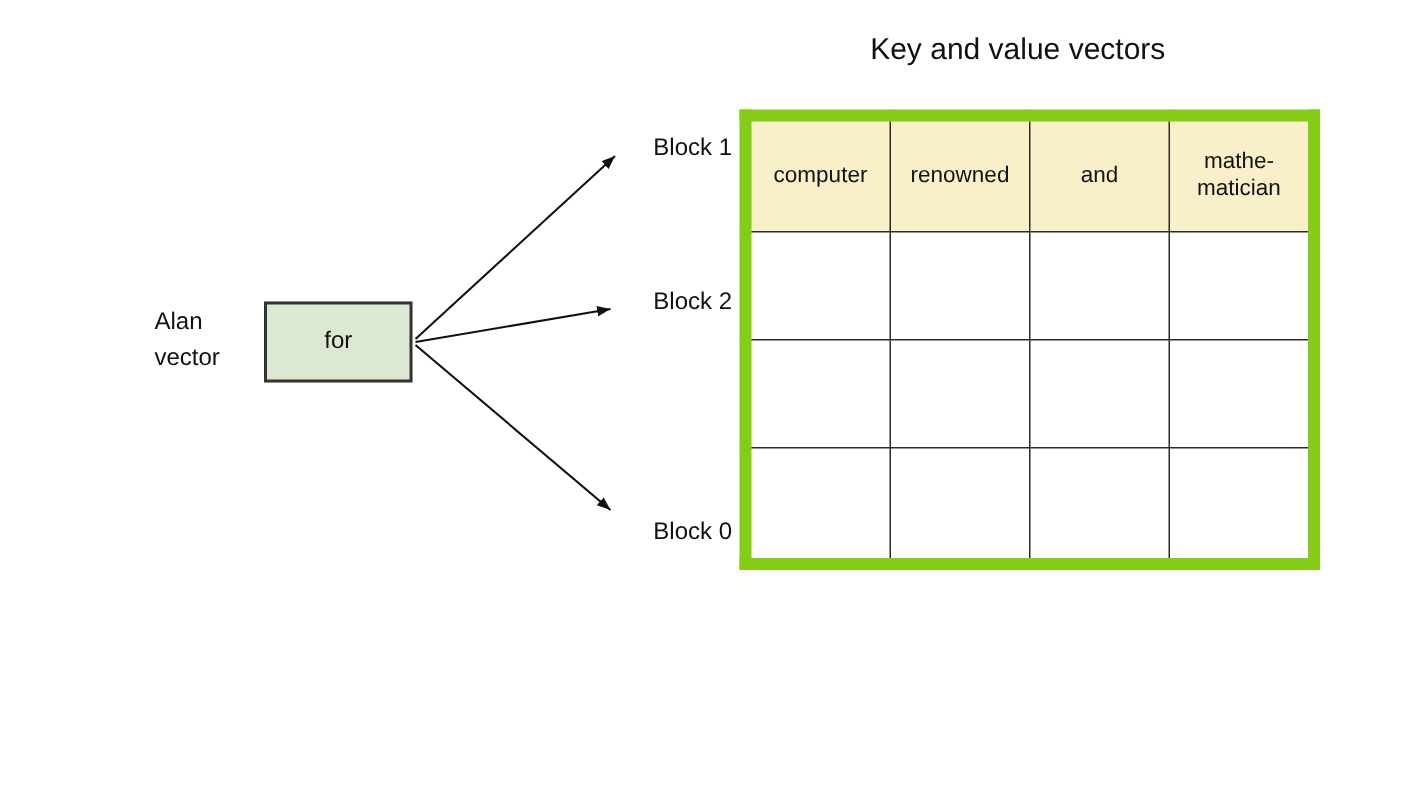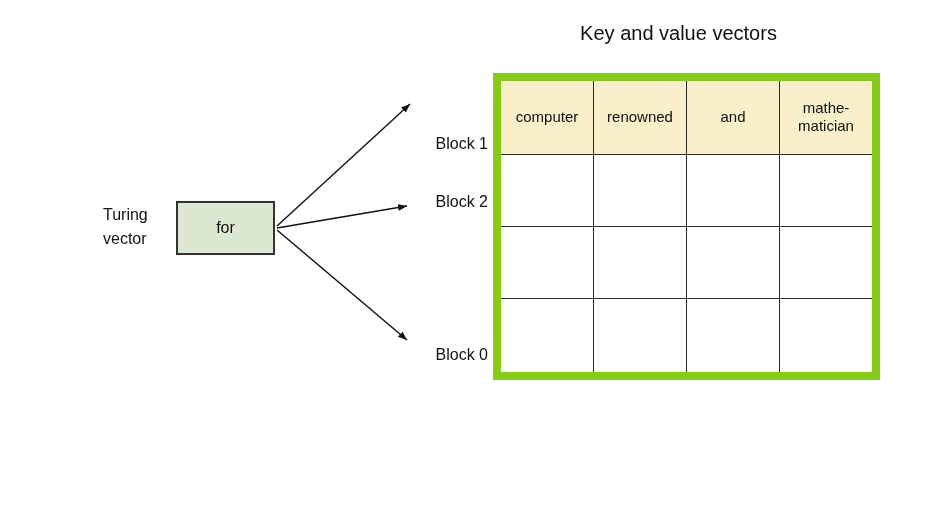--- a/index.html
+++ b/index.html
@@ -59,21 +59,21 @@
     position: absolute;
     width: 80px;
     height: 18px;
     line-height: 18px;
     left: 408px;
     text-align: right;
     font-size: 16px;
     color: #111111;
     white-space: nowrap;
   }
-  .b1 { top: 90px; margin-top: 45px; }
+  .b1 { top: 90px; }
   .b2 { top: 193px; }
   .b0 { top: 346px; }
   .kv-table {
     position: absolute;
     left: 493px;
     top: 73px;
     width: 371px;
     height: 307px;
     border-collapse: collapse;
     table-layout: fixed;
@@ -96,21 +96,21 @@
     background: var(--highlight, #f9efc8);
   }
 </style>
 </head>
 <body>
 
 <div class="canvas">
 
   <div class="title">Key and value vectors</div>
 
-  <div class="query-label">Turing
+  <div class="query-label">Alan
 vector</div>
 
   <div class="query-box">
     <span>for</span>
   </div>
 
   <svg class="arrows" width="952" height="531" viewBox="0 0 952 531">
     <defs>
       <marker id="ah" markerWidth="10" markerHeight="8" refX="9" refY="3.5" orient="auto" markerUnits="userSpaceOnUse">
         <path d="M0,0 L9,3.5 L0,7 Z" fill="#111111"></path>

